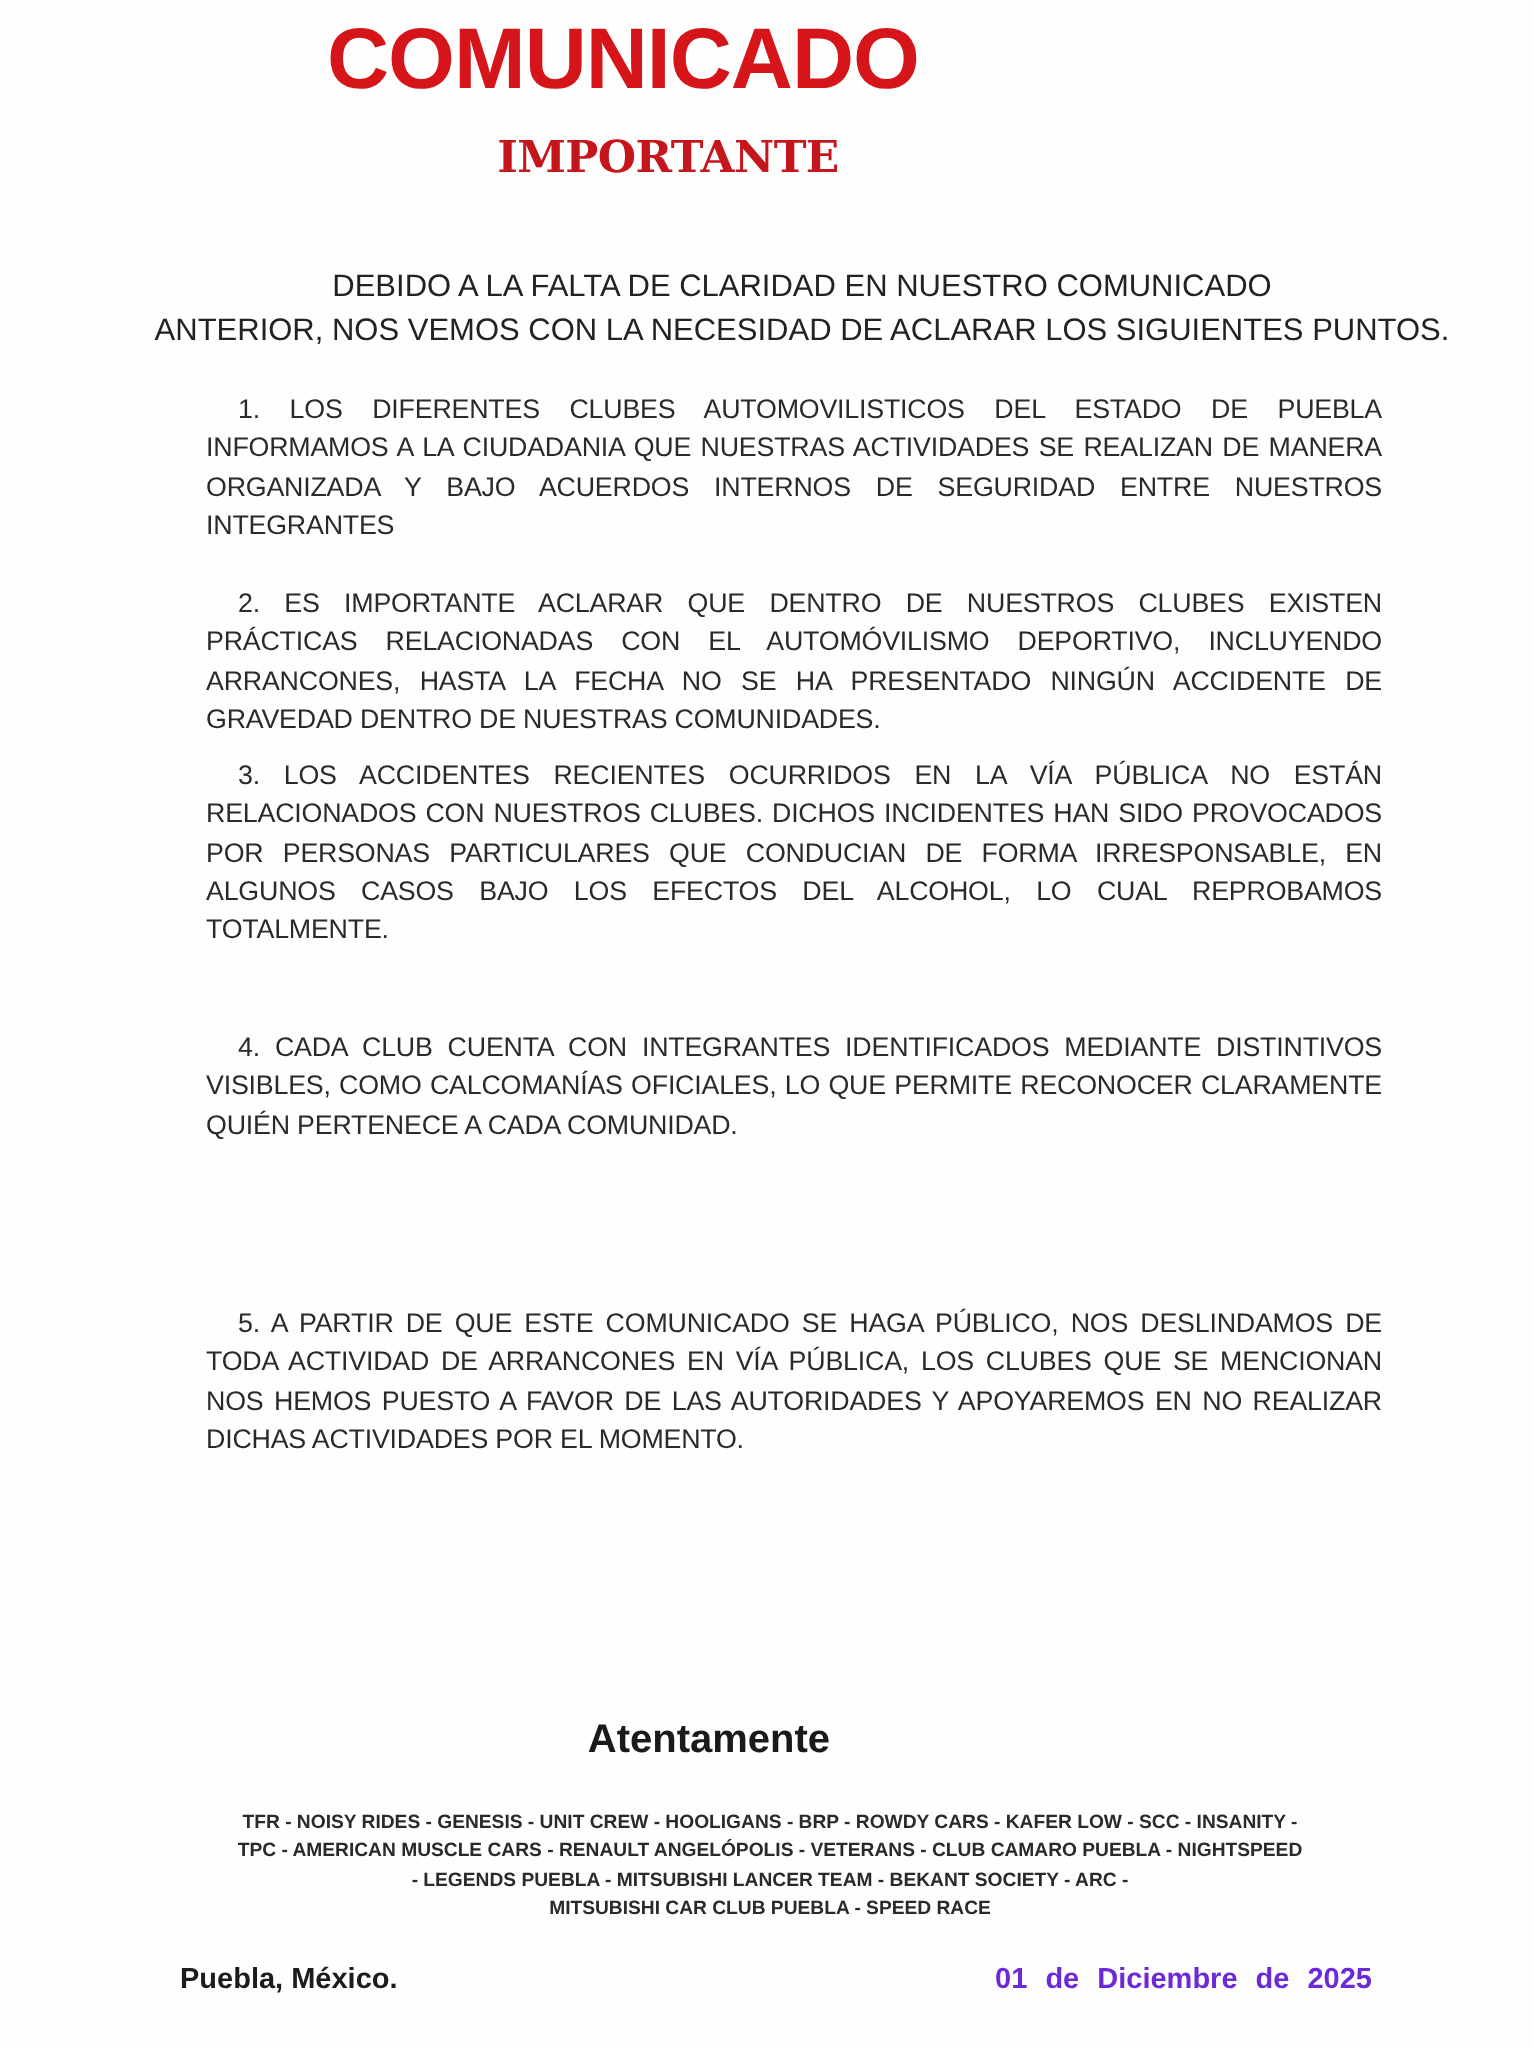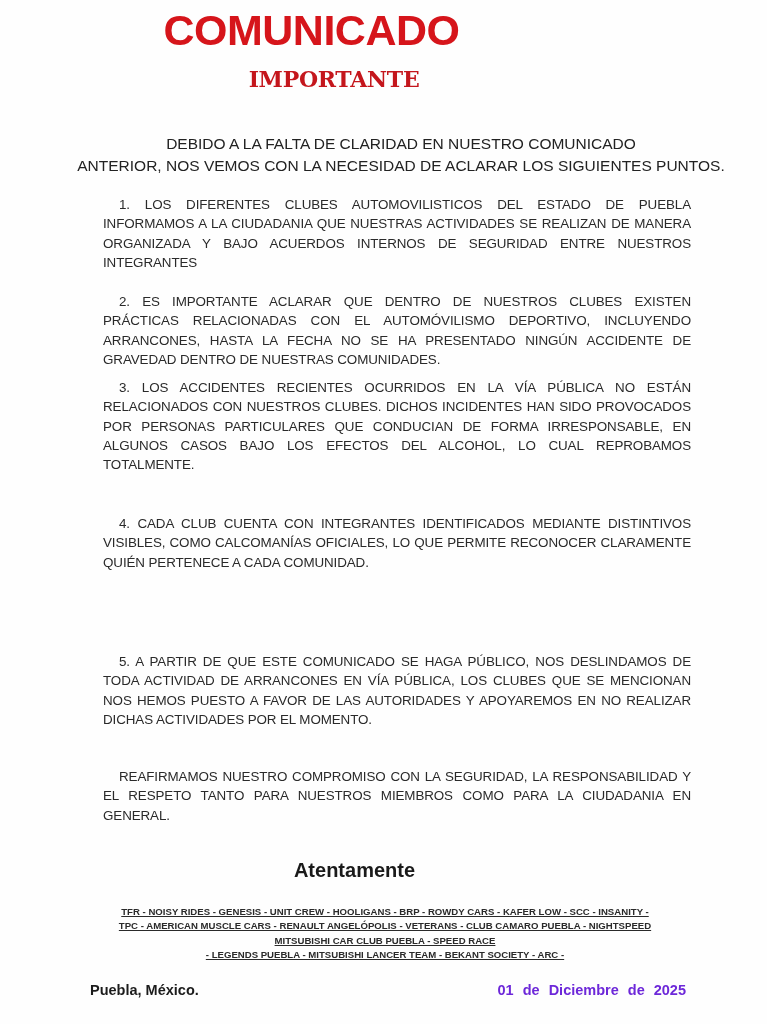--- a/index.html
+++ b/index.html
@@ -95,21 +95,20 @@
       font-weight: bold;
       font-size: 9.6px;
       line-height: 14.3px;
       color: #2a2a2a;
       margin: 0;
     }
     .clubs .club-line {
       display: block;
     }
     .clubs .club-line span {
-      text-decoration: underline;
       text-decoration-thickness: 1px;
     }
     .footer-place {
       position: absolute;
       left: 90px;
       top: 982px;
       font-family: "Liberation Sans", sans-serif;
       font-weight: bold;
       font-size: 14.5px;
       color: #1c1c1c;
@@ -138,27 +137,26 @@
   <div class="intro">
     <div>DEBIDO A LA FALTA DE CLARIDAD  EN NUESTRO COMUNICADO</div>
     <div>ANTERIOR, NOS VEMOS CON LA NECESIDAD DE ACLARAR LOS SIGUIENTES PUNTOS.</div>
   </div>
 
   <p class="para indent" style="top:195px;">1. LOS DIFERENTES CLUBES AUTOMOVILISTICOS DEL ESTADO DE PUEBLA INFORMAMOS A LA CIUDADANIA QUE NUESTRAS ACTIVIDADES SE REALIZAN DE MANERA ORGANIZADA Y BAJO ACUERDOS INTERNOS DE SEGURIDAD ENTRE NUESTROS INTEGRANTES</p>
   <p class="para indent" style="top:292px;">2. ES IMPORTANTE ACLARAR QUE DENTRO DE NUESTROS CLUBES EXISTEN PRÁCTICAS RELACIONADAS CON EL AUTOMÓVILISMO DEPORTIVO, INCLUYENDO ARRANCONES, HASTA LA FECHA NO SE HA PRESENTADO NINGÚN ACCIDENTE DE GRAVEDAD DENTRO DE NUESTRAS COMUNIDADES.</p>
   <p class="para indent" style="top:378px;">3. LOS ACCIDENTES RECIENTES OCURRIDOS EN LA VÍA PÚBLICA NO ESTÁN RELACIONADOS CON NUESTROS CLUBES. DICHOS INCIDENTES HAN SIDO PROVOCADOS POR PERSONAS PARTICULARES QUE CONDUCIAN DE FORMA IRRESPONSABLE, EN ALGUNOS CASOS BAJO LOS EFECTOS DEL ALCOHOL, LO CUAL REPROBAMOS TOTALMENTE.</p>
   <p class="para indent" style="top:497px;margin-top:17px;">4. CADA CLUB CUENTA CON INTEGRANTES IDENTIFICADOS MEDIANTE DISTINTIVOS VISIBLES, COMO CALCOMANÍAS OFICIALES, LO QUE PERMITE RECONOCER CLARAMENTE QUIÉN PERTENECE A CADA COMUNIDAD.</p>
   <p class="para indent" style="top:652px;">5.   A PARTIR DE QUE ESTE COMUNICADO SE HAGA PÚBLICO, NOS DESLINDAMOS DE TODA ACTIVIDAD DE ARRANCONES EN VÍA PÚBLICA, LOS CLUBES QUE SE MENCIONAN NOS HEMOS PUESTO A FAVOR DE LAS AUTORIDADES Y APOYAREMOS EN NO REALIZAR DICHAS ACTIVIDADES POR EL MOMENTO.</p>
-  <p class="para indent" style="top:767px;">REAFIRMAMOS NUESTRO COMPROMISO CON LA SEGURIDAD, LA RESPONSABILIDAD Y EL RESPETO TANTO PARA NUESTROS MIEMBROS COMO PARA LA CIUDADANIA EN GENERAL.</p>
 
   <h3 class="closing">Atentamente</h3>
 
   <div class="clubs">
     <span class="club-line"><span>TFR - NOISY RIDES - GENESIS - UNIT CREW - HOOLIGANS - BRP - ROWDY CARS - KAFER LOW  - SCC - INSANITY -</span></span>
     <span class="club-line"><span>TPC - AMERICAN MUSCLE CARS - RENAULT ANGELÓPOLIS - VETERANS  - CLUB CAMARO PUEBLA - NIGHTSPEED</span></span>
+    <span class="club-line"><span>- LEGENDS PUEBLA - MITSUBISHI LANCER TEAM  - BEKANT SOCIETY - ARC -</span></span>
     <span class="club-line"><span>MITSUBISHI CAR CLUB PUEBLA - SPEED RACE</span></span>
-    <span class="club-line"><span>- LEGENDS PUEBLA - MITSUBISHI LANCER TEAM  - BEKANT SOCIETY - ARC -</span></span>
   </div>
 
   <div class="footer-place">Puebla, México.</div>
   <div class="footer-date">01  de  Diciembre  de  2025</div>
 
 </div>
 
 </body></html>

